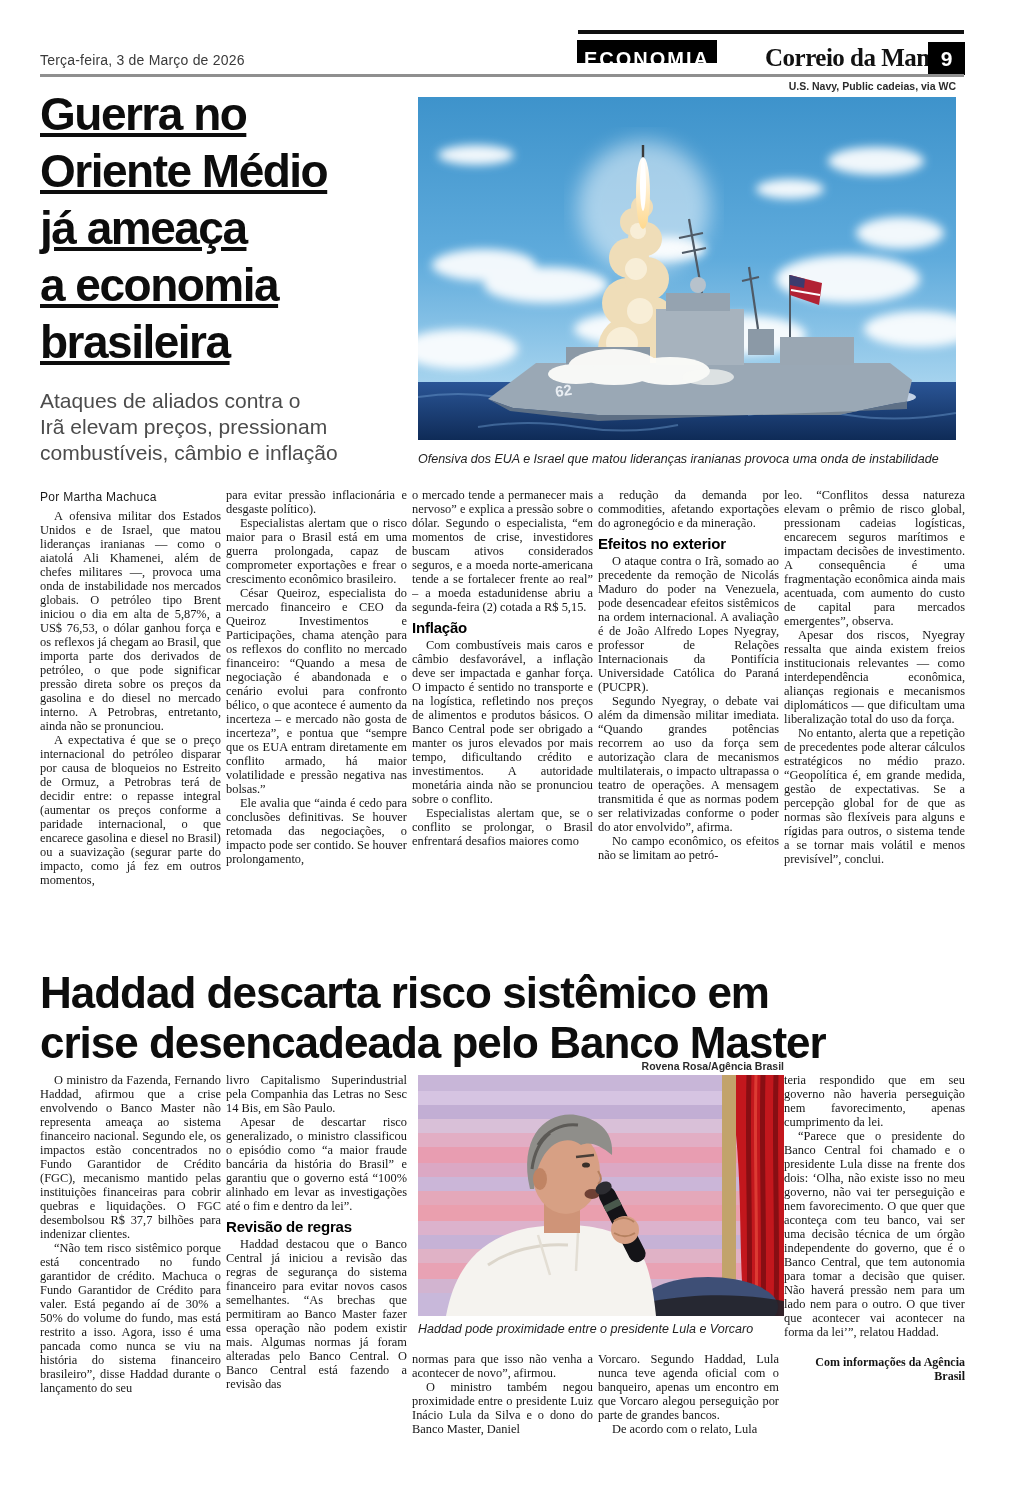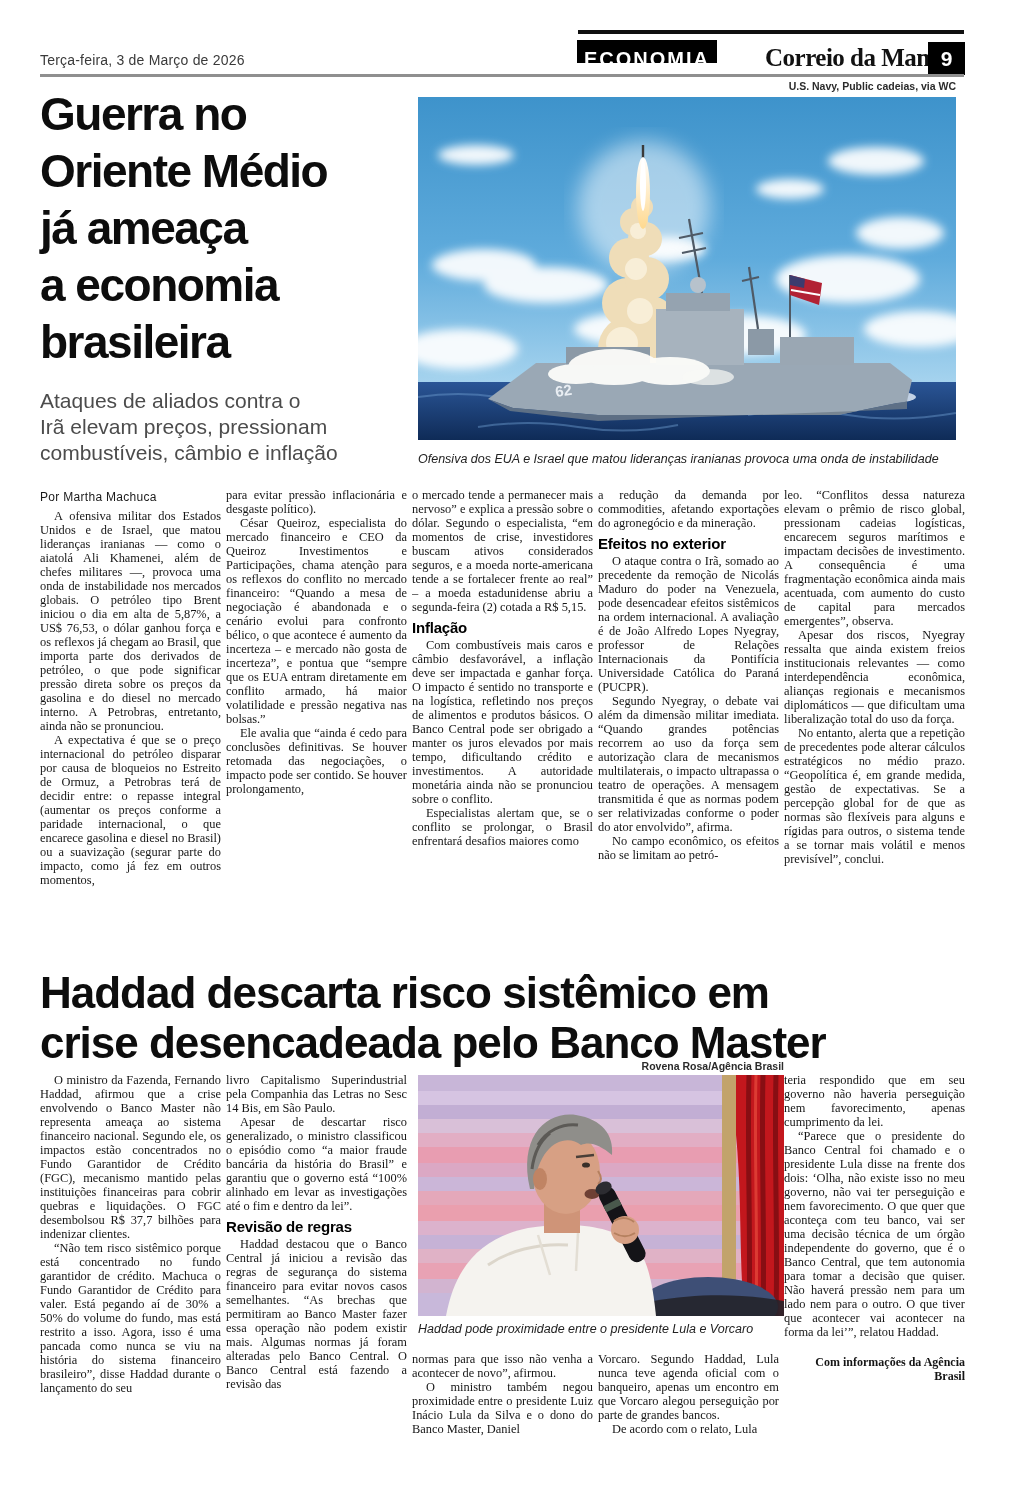--- a/index.html
+++ b/index.html
@@ -13,21 +13,21 @@
                color:#fff;font-size:20px;font-weight:bold;letter-spacing:2px;text-align:center;line-height:38px;}
   .masthead{position:absolute;left:765px;top:44px;width:158px;font-family:"Liberation Serif",serif;
             font-weight:bold;font-size:25px;letter-spacing:-.5px;text-align:center;white-space:nowrap;}
   .pagenum-box{position:absolute;left:928px;top:42px;width:37px;height:33px;background:#000;color:#fff;
                font-size:21px;font-weight:bold;text-align:center;line-height:33px;}
   .credit{position:absolute;font-size:10.5px;font-weight:bold;color:#2b2b2b;text-align:right;}
   .credit1{left:418px;top:80px;width:538px;}
   .credit2{left:418px;top:1060px;width:366px;}
   
   .headline1{position:absolute;left:40px;top:86px;width:380px;font-size:46px;line-height:57px;
-             font-weight:bold;letter-spacing:-1.5px;color:#0d0d0d;white-space:pre-line;}
+             font-weight:bold;letter-spacing:-1.5px;color:#0d0d0d;white-space:pre-line;text-decoration:underline;}
   .subtitle1{position:absolute;left:40px;top:388px;width:380px;font-size:21px;line-height:26px;
              color:#4c4c4c;white-space:pre-line;}
   .byline{position:absolute;left:40px;top:490px;font-size:12px;color:#1a1a1a;letter-spacing:.3px;}
   
   .photo{position:absolute;overflow:hidden;}
   .photo svg{display:block;}
   .photo1{left:418px;top:97px;width:538px;height:343px;}
   .photo2{left:418px;top:1075px;width:366px;height:241px;}
   .caption{position:absolute;font-style:italic;font-size:12.5px;color:#222;white-space:nowrap;}
   .caption1{left:418px;top:452px;width:540px;}
@@ -174,20 +174,21 @@
     </svg>
   </div>
   <div class="caption caption1">Ofensiva dos EUA e Israel que matou lideranças iranianas provoca uma onda de instabilidade</div>
 
   <div class="col a1 c1 cx1">
       <p>A ofensiva militar dos Estados Unidos e de Israel, que matou lideranças iranianas — como o aiatolá Ali Khamenei, além de chefes militares —, provoca uma onda de instabilidade nos mercados globais. O petróleo tipo Brent iniciou o dia em alta de 5,87%, a US$ 76,53, o dólar ganhou força e os reflexos já chegam ao Brasil, que importa parte dos derivados de petróleo, o que pode significar pressão direta sobre os preços da gasolina e do diesel no mercado interno. A Petrobras, entretanto, ainda não se pronunciou.</p>
       <p>A expectativa é que se o preço internacional do petróleo disparar por causa de bloqueios no Estreito de Ormuz, a Petrobras terá de decidir entre: o repasse integral (aumentar os preços conforme a paridade internacional, o que encarece gasolina e diesel no Brasil) ou a suavização (segurar parte do impacto, como já fez em outros momentos,</p>
     </div>
   <div class="col a1 cx2">
       <p class="cont">para evitar pressão inflacionária e desgaste político).</p>
+      <p>Especialistas alertam que o risco maior para o Brasil está em uma guerra prolongada, capaz de comprometer exportações e frear o crescimento econômico brasileiro.</p>
       <p>César Queiroz, especialista do mercado financeiro e CEO da Queiroz Investimentos e Participações, chama atenção para os reflexos do conflito no mercado financeiro: “Quando a mesa de negociação é abandonada e o cenário evolui para confronto bélico, o que acontece é aumento da incerteza – e mercado não gosta de incerteza”, e pontua que “sempre que os EUA entram diretamente em conflito armado, há maior volatilidade e pressão negativa nas bolsas.”</p>
       <p>Ele avalia que “ainda é cedo para conclusões definitivas. Se houver retomada das negociações, o impacto pode ser contido. Se houver prolongamento,</p>
     </div>
   <div class="col a1 cx3">
       <p class="cont">o mercado tende a permanecer mais nervoso” e explica a pressão sobre o dólar. Segundo o especialista, “em momentos de crise, investidores buscam ativos considerados seguros, e a moeda norte-americana tende a se fortalecer frente ao real” – a moeda estadunidense abriu a segunda-feira (2) cotada a R$ 5,15.</p>
       <h3>Inflação</h3>
       <p>Com combustíveis mais caros e câmbio desfavorável, a inflação deve ser impactada e ganhar força. O impacto é sentido no transporte e na logística, refletindo nos preços de alimentos e produtos básicos. O Banco Central pode ser obrigado a manter os juros elevados por mais tempo, dificultando crédito e investimentos. A autoridade monetária ainda não se pronunciou sobre o conflito.</p>
       <p>Especialistas alertam que, se o conflito se prolongar, o Brasil enfrentará desafios maiores como</p>
     </div>
   <div class="col a1 cx4">

